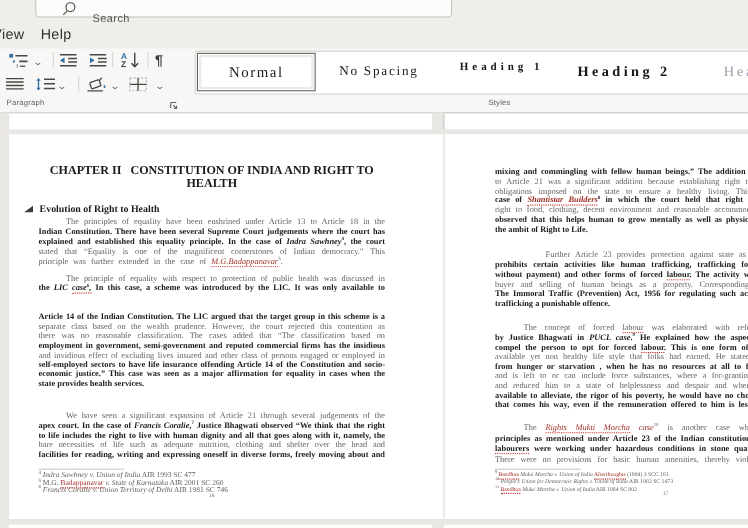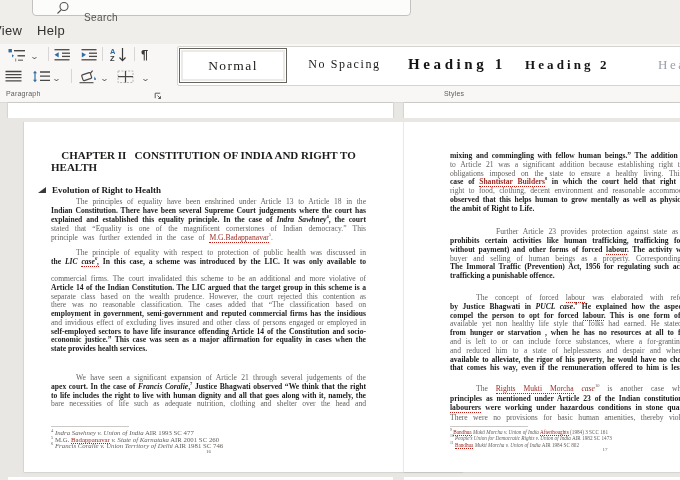--- a/index.html
+++ b/index.html
@@ -20,21 +20,21 @@
 #galsel{position:absolute;left:1px;top:1px;width:106px;height:33px;border:1px solid #66645f;background:#fff}
 #galsel i{position:absolute;left:1px;top:1px;right:1px;bottom:1px;border:2px solid #eceae8}
 .gtxt{position:absolute;font-family:Liberation Serif, serif;white-space:nowrap}
 
 .page{position:absolute;background:#fff;box-shadow:0 0 1.5px rgba(138,136,133,.7)}
 .ln{position:absolute;font-family:"Liberation Serif",serif;font-size:7.6px;white-space:nowrap;color:#201f1e}
 .j{text-align:justify;text-align-last:justify;white-space:normal;height:10px;overflow:hidden}
 .b{font-weight:bold;color:#1c1b1a}
 .f{color:#63615e;font-weight:normal}
 .sup{font-size:4.5px;vertical-align:super;line-height:0}
-.red{color:#9e2a23;border-bottom:1px dotted #c41a10}
+.red{color:#9e2a23;font-style:italic;border-bottom:1px dotted #c41a10}
 .sq{border-bottom:1px dotted #c41a10}
 .it{font-style:italic}
 svg{display:block}
 </style></head>
 <body>
 
 <div class="abs" id="chrome"></div>
 <div class="abs" id="sbox"></div>
 <div class="abs" id="sglass">
     <svg width="14" height="14" viewBox="0 0 14 14">
@@ -133,56 +133,56 @@
       </svg>
     </div>
  <div class="lbl" style="left:444px;top:46px">Styles</div>
 
  <div class="abs" id="gal">
   <div id="galsel">
         <i></i>
       </div>
   <div class="gtxt" style="left:1px;top:11px;width:108px;text-align:center;font-size:13.5px;letter-spacing:1.4px;color:#21201f">Normal</div>
   <div class="gtxt" style="left:130px;top:10.5px;width:73px;text-align:center;font-size:12px;letter-spacing:1.6px;color:#21201f">No Spacing</div>
-  <div class="gtxt" style="left:230px;top:9px;width:96px;font-size:15px;letter-spacing:3.6px;font-weight:bold;color:#161514">Heading 1</div>
+  <div class="gtxt" style="left:230px;top:9px;width:96px;text-align:center;font-size:10px;letter-spacing:3.6px;font-weight:bold;color:#161514">Heading 1</div>
   <div class="gtxt" style="left:347px;top:10.5px;width:83px;text-align:center;font-size:13px;letter-spacing:3.1px;font-weight:bold;color:#161514">Heading 2</div>
   <div class="gtxt" style="left:480px;top:10.5px;font-size:13px;letter-spacing:2.5px;color:#999eab">Heading 3</div>
  </div>
 </div>
 
 <div class="page" style="left:8px;top:103px;width:385px;height:15px"></div>
 <div class="page" style="left:404px;top:103px;width:276px;height:15px"></div>
 <div class="page" style="left:8px;top:477px;width:385px;height:3px;box-shadow:none"></div>
 <div class="page" style="left:404px;top:477px;width:276px;height:3px;box-shadow:none"></div>
 <div class="abs" style="left:0;top:118px;width:680px;height:4.4px;background:#e9e7e3;z-index:5"></div>
-<div class="page" id="p1" style="left:24px;top:120px;width:439px;height:352px">
+<div class="page" id="p1" style="left:8px;top:120px;width:439px;height:352px">
  <div class="ln b" style="left:27px;top:29.2px;width:315px;text-align:center;font-size:11px">CHAPTER II&nbsp;&nbsp; CONSTITUTION OF INDIA AND RIGHT TO</div>
- <div class="ln b" style="left:27px;top:41.2px;width:315px;font-size:11px">HEALTH</div>
+ <div class="ln b" style="left:27px;top:41.2px;width:315px;text-align:center;font-size:11px">HEALTH</div>
  <div class="abs" style="left:14px;top:67px;width:0;height:0;border-left:8px solid transparent;border-bottom:6px solid #3b3a39"></div>
  <div class="ln b" style="left:28px;top:65.2px;font-size:9px">Evolution of Right to Health</div>
  <div class="ln f j" style="left:52px;top:77.1px;width:290px">The principles of equality have been enshrined under Article 13 to Article 18 in the</div>
  <div class="ln b j" style="left:27px;top:86px;width:315px">Indian Constitution. There have been several Supreme Court judgements where the court has</div>
  <div class="ln b j" style="left:27px;top:94.9px;width:315px">explained and established this equality principle. In the case of <i>Indra Sawhney</i><sup class="sup">4</sup>, the court</div>
  <div class="ln f j" style="left:27px;top:103.8px;width:315px">stated that “Equality is one of the magnificent cornerstones of Indian democracy.” This</div>
  <div class="ln f j" style="left:27px;top:112.7px;width:222px">principle was further extended in the case of <span class="red">M.G.Badappanavar</span><sup class="sup">5</sup>.</div>
  <div class="ln f j" style="left:52px;top:127.8px;width:290px">The principle of equality with respect to protection of public health was discussed in</div>
  <div class="ln b j" style="left:27px;top:136.5px;width:315px">the <i>LIC</i> <span class="sq it">case<sup class="sup">6</sup>,</span> In this case, a scheme was introduced by the LIC. It was only available to</div>
- <div class="ln f j" style="left:27px;top:154px;width:315px">commercial firms. The court invalidated this scheme to be an additional and more violative of</div>
  <div class="ln b j" style="left:27px;top:162.8px;width:315px">Article 14 of the Indian Constitution. The LIC argued that the target group in this scheme is a</div>
  <div class="ln f j" style="left:27px;top:171.5px;width:315px">separate class based on the wealth prudence. However, the court rejected this contention as</div>
  <div class="ln f j" style="left:27px;top:180.3px;width:315px">there was no reasonable classification. The cases added that “The classification based on</div>
  <div class="ln b j" style="left:27px;top:189px;width:315px">employment in government, semi-government and reputed commercial firms has the insidious</div>
  <div class="ln f j" style="left:27px;top:197.8px;width:315px">and invidious effect of excluding lives insured and other class of persons engaged or employed in</div>
  <div class="ln b j" style="left:27px;top:206.5px;width:315px">self-employed sectors to have life insurance offending Article 14 of the Constitution and socio-</div>
  <div class="ln b j" style="left:27px;top:215.3px;width:315px">economic justice.” This case was seen as a major affirmation for equality in cases when the</div>
  <div class="ln b" style="left:27px;top:224px;width:315px">state provides health services.</div>
  <div class="ln f j" style="left:52px;top:253.1px;width:290px">We have seen a significant expansion of Article 21 through several judgements of the</div>
  <div class="ln b j" style="left:27px;top:261.8px;width:315px">apex court. In the case of <i>Francis Coralie</i>,<sup class="sup">7</sup> Justice Bhagwati observed “We think that the right</div>
  <div class="ln f j" style="left:27px;top:279.3px;width:315px">bare necessities of life such as adequate nutrition, clothing and shelter over the head and</div>
  <div class="ln b j" style="left:27px;top:270.6px;width:315px">to life includes the right to live with human dignity and all that goes along with it, namely, the</div>
+ <div class="ln b j" style="left:27px;top:288.1px;width:315px">facilities for reading, writing and expressing oneself in diverse forms, freely moving about and</div>
  <div class="abs" style="left:27px;top:306px;width:78px;border-top:1px solid #cbc8c5"></div>
  <div class="ln f" style="left:27px;top:309.2px;font-size:6.8px"><sup class="sup" style="font-size:4.5px">4</sup> <i>Indra Sawhney v. Union of India</i> AIR 1993 SC 477</div>
  <div class="ln f" style="left:27px;top:315.9px;font-size:6.8px"><sup class="sup" style="font-size:4.5px">5</sup> M.G. <span class="sq" style="color:#9e2a23">Badappanavar</span> <i>v. State of Karnataka</i> AIR 2001 SC 260</div>
  <div class="ln f" style="left:27px;top:322px;font-size:6.8px"><sup class="sup" style="font-size:4.5px">6</sup> <i>Francis Coralie v. Union Territory of Delhi</i> AIR 1981 SC 746</div>
  <div class="ln f" style="left:27px;top:328.6px;width:315px;text-align:center;font-size:5px">16</div>
 </div>
 <div class="page" id="p2" style="left:404px;top:120px;width:276px;height:352px;overflow:hidden">
  <div class="ln b j" style="left:46px;top:30.6px;width:322px">mixing and commingling with fellow human beings.” The addition of the right to health care</div>
  <div class="ln f j" style="left:46px;top:39.5px;width:322px">to Article 21 was a significant addition because establishing right to health as a distinct right</div>
  <div class="ln f j" style="left:46px;top:48.5px;width:322px">obligations imposed on the state to ensure a healthy living. This was further held in the</div>

